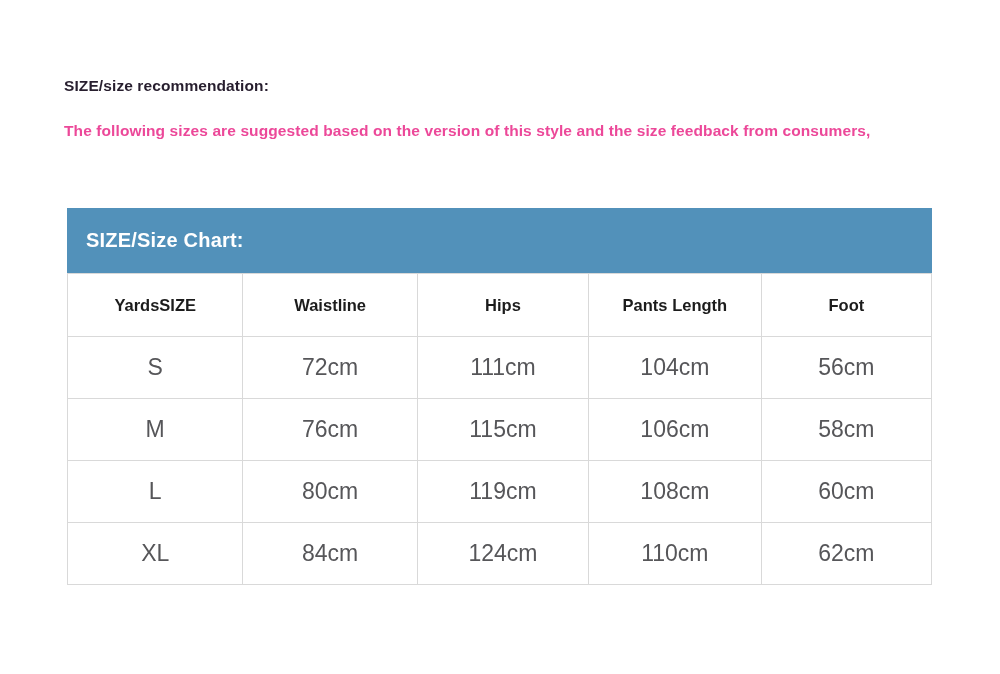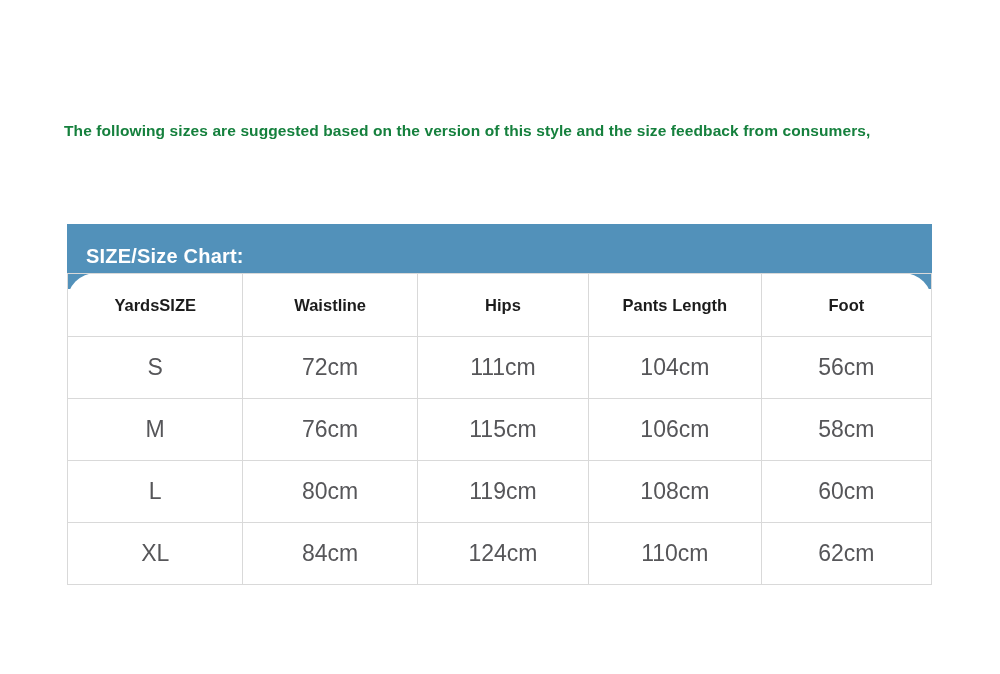--- a/index.html
+++ b/index.html
@@ -24,21 +24,21 @@
     color: #271e2e;
     letter-spacing: 0.1px;
   }
   .intro {
     position: absolute;
     left: 64px;
     top: 121px;
     width: 890px;
     font-size: 15.5px;
     font-weight: bold;
-    color: #15803d;
+    color: #ec4899;
     line-height: 19.7px;
     letter-spacing: 0.1px;
   }
   .chart-title-bar {
     position: absolute;
     left: 67px;
     top: 208px;
     width: 865px;
     height: 65px;
     background: #5291ba; 
@@ -83,26 +83,27 @@
     font-size: 23px;
     font-weight: normal;
     color: #565659;
   }
 </style>
 </head>
 <body>
 
 <div class="page">
 
+  <div class="heading">SIZE/size recommendation:</div>
 
   <div class="intro">
     <div>The following sizes are suggested based on the version of this style and the size feedback from consumers,</div>
   </div>
 
-  <div class="chart-title-bar" id="chart-title-bar" style="background: rgb(82, 145, 186); margin-top: 16px;">
+  <div class="chart-title-bar" id="chart-title-bar" style="background: rgb(82, 145, 186);">
     <span class="title-text">SIZE/Size Chart:</span>
   </div>
 
   <table class="size-table">
     <colgroup>
       <col style="width:20.3%">
       <col style="width:20.2%">
       <col style="width:19.8%">
       <col style="width:20.0%">
       <col style="width:19.7%">

